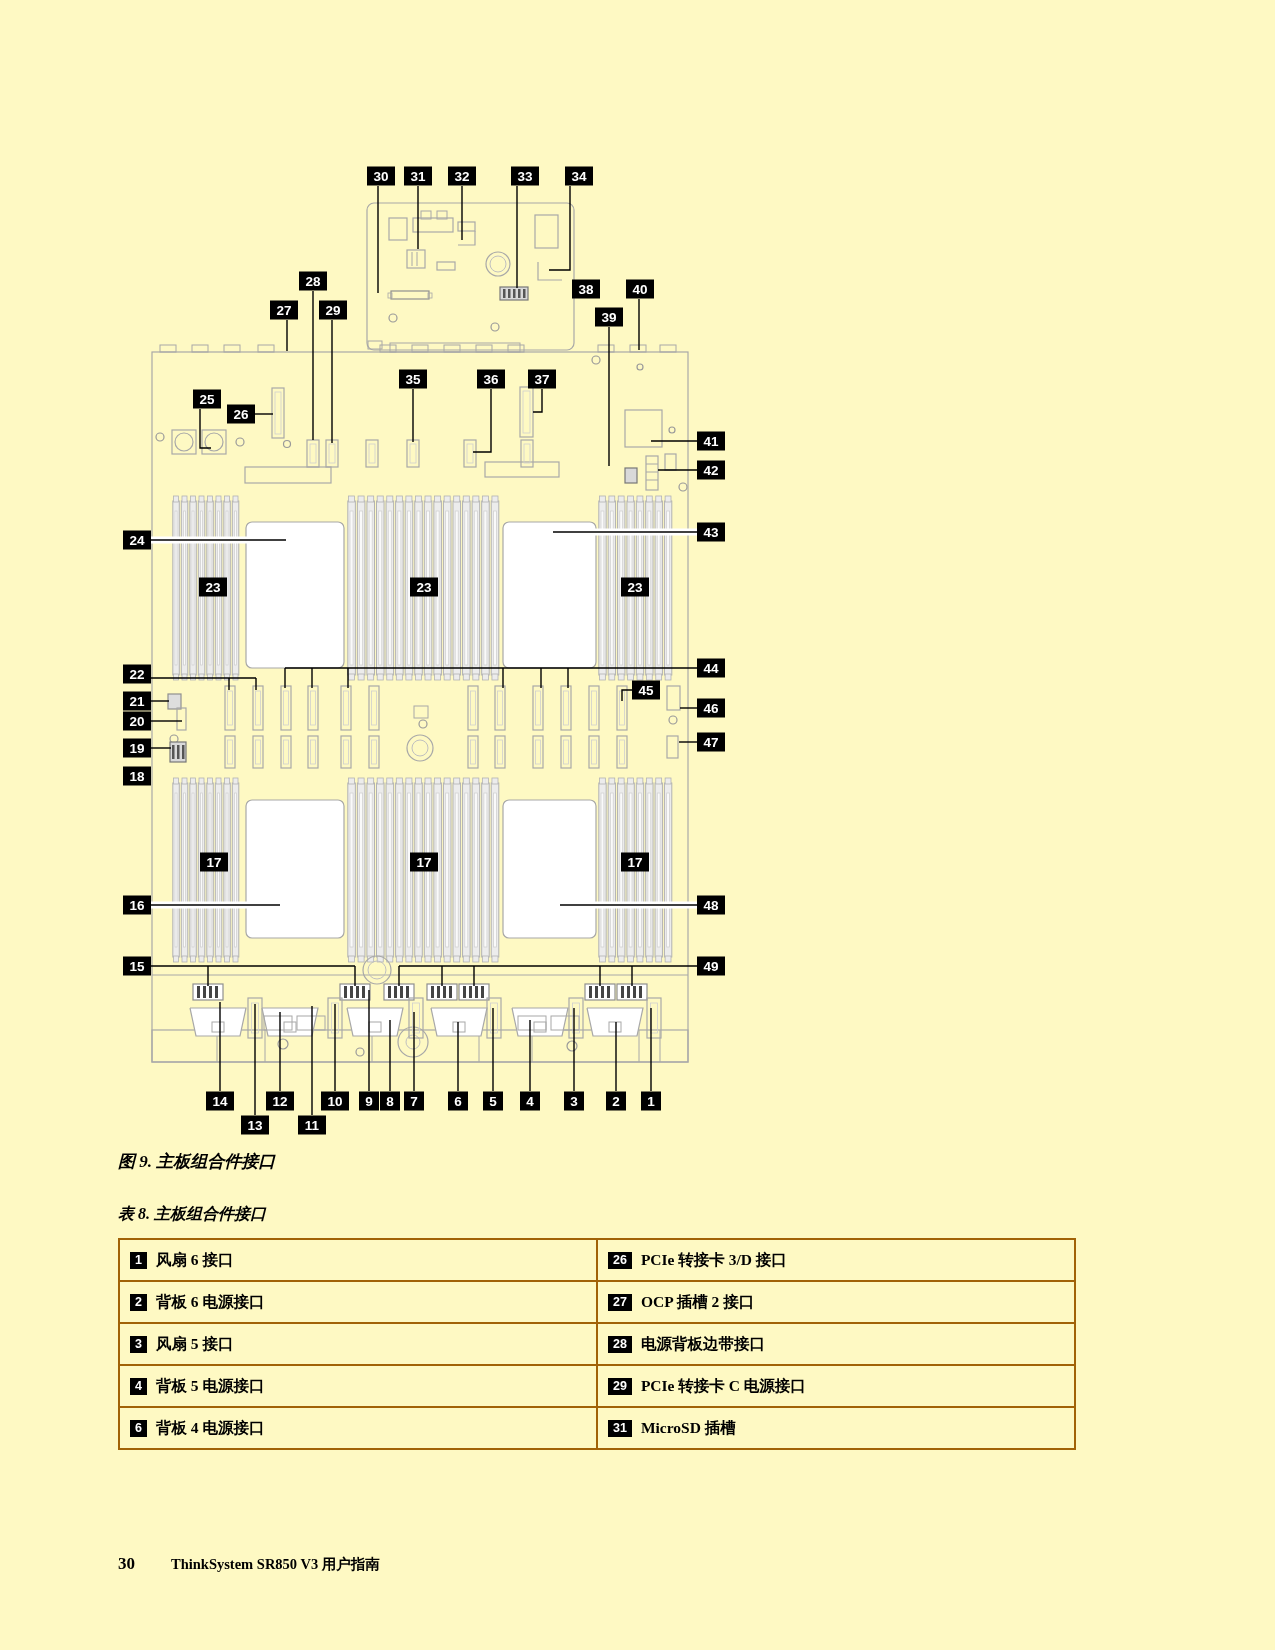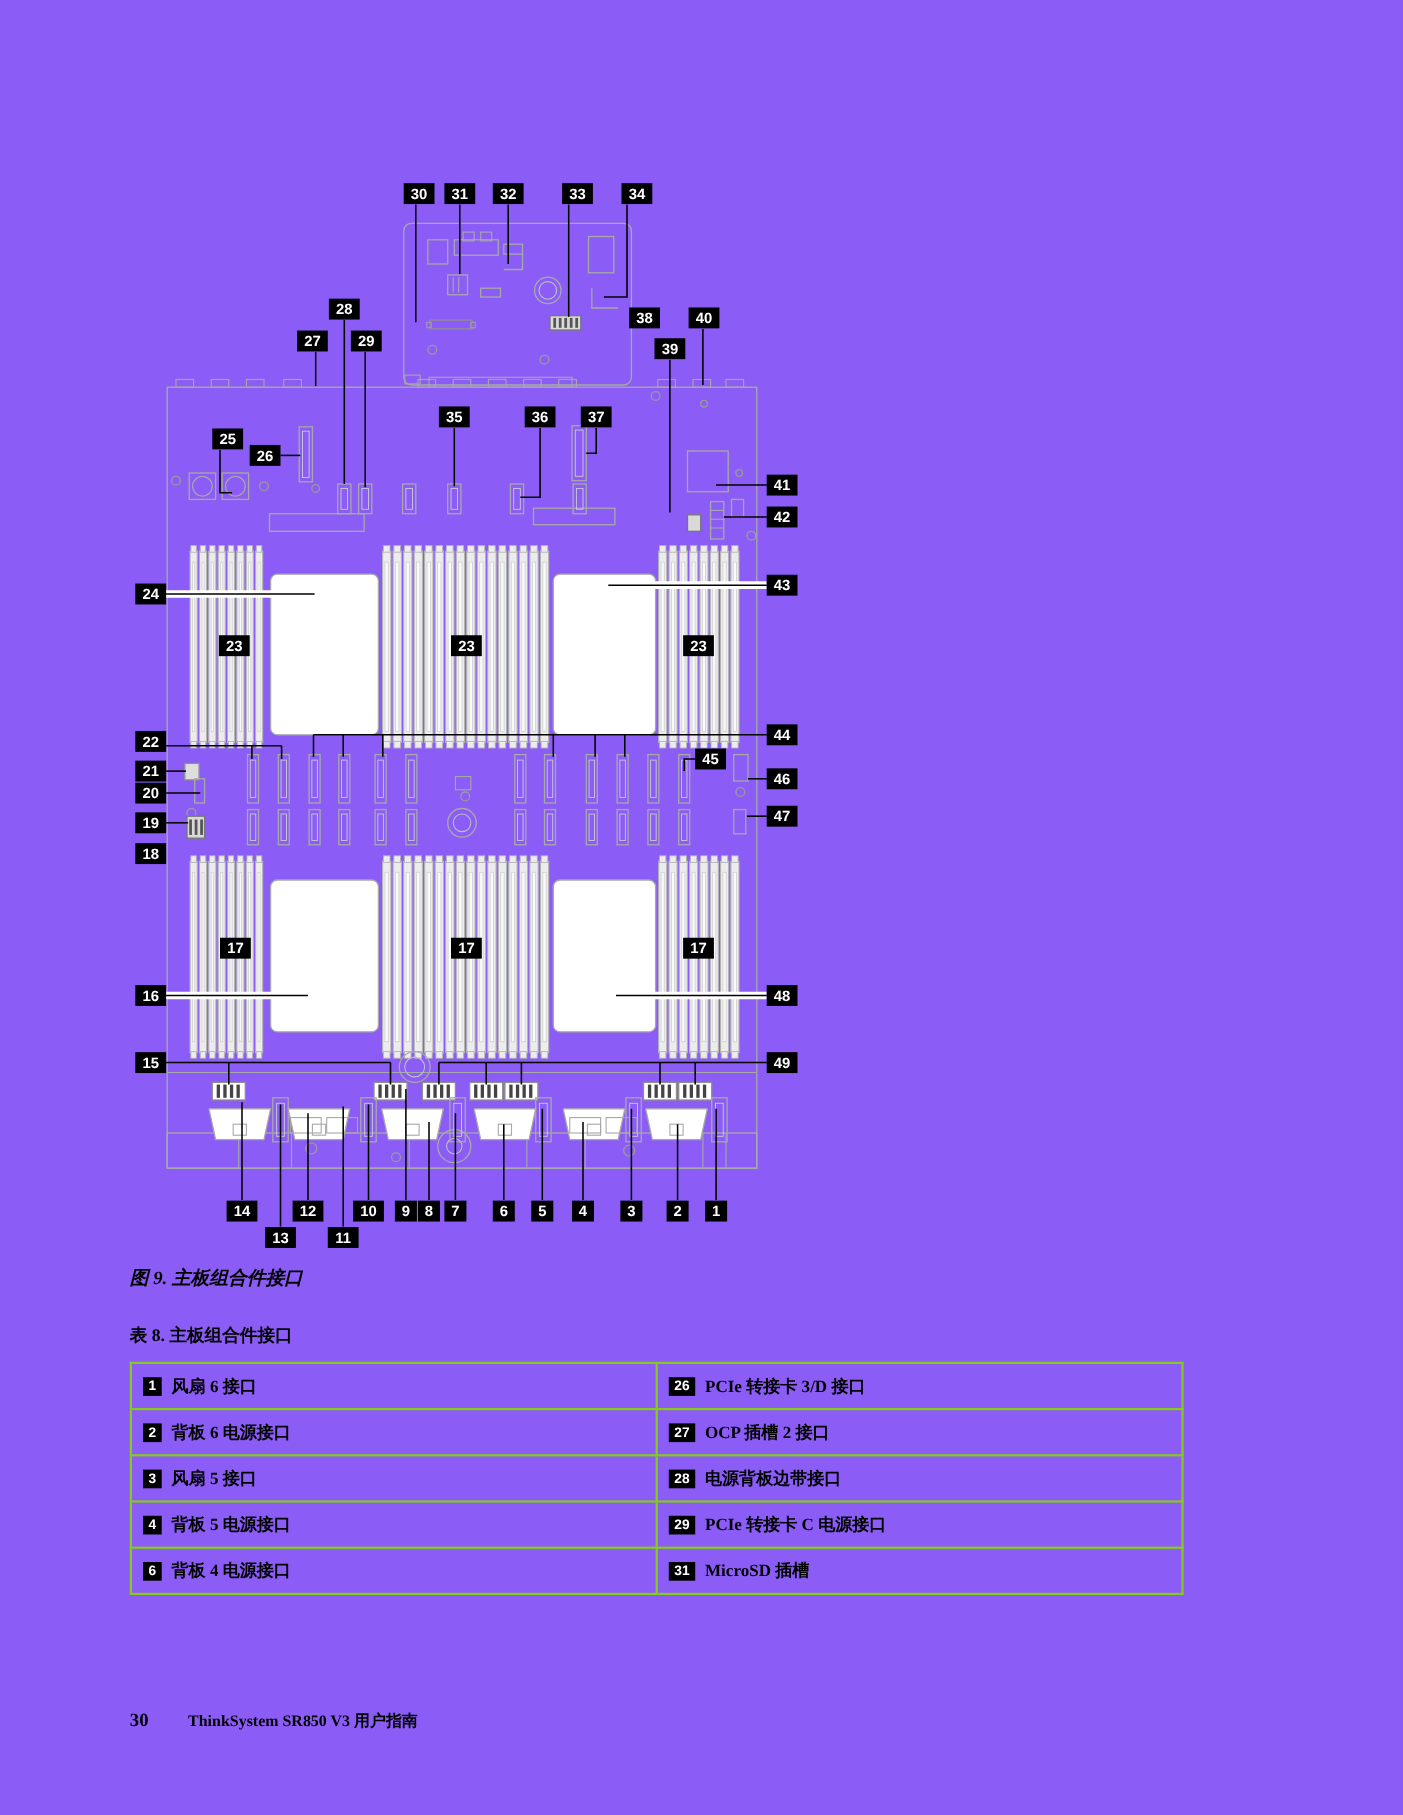--- a/index.html
+++ b/index.html
@@ -1,22 +1,22 @@
 <!DOCTYPE html>
 <html><head>
 <meta charset="utf-8">
 <style>
   html,body{margin:0;padding:0;background:#ffffff;}
   body{width:1275px;height:1650px;position:relative;font-family:"Liberation Serif",serif;}
-  .page{position:absolute;inset:0;background:#8b5cf6;overflow:hidden;}
+  .page{position:absolute;inset:0;background:#fef9c3;overflow:hidden;}
   .figure-wrap{position:absolute;left:0;top:0;width:1275px;height:1148px;}
   .fig-caption{position:absolute;left:118px;top:1150px;font-size:17px;font-weight:bold;font-style:italic;color:#000;}
-  .tbl-caption{position:absolute;left:118px;top:1204px;font-size:16px;font-weight:bold;color:#000;}
+  .tbl-caption{position:absolute;left:118px;top:1204px;font-size:16px;font-weight:bold;font-style:italic;color:#000;}
   table.conn-table{position:absolute;left:118px;top:1238px;width:958px;border-collapse:collapse;table-layout:fixed;}
-  table.conn-table td{border:2px solid #84cc16;height:40px;padding:0 4px 0 10px;font-size:15.5px;font-weight:bold;color:#000;vertical-align:middle;white-space:nowrap;}
+  table.conn-table td{border:2px solid #a16207;height:40px;padding:0 4px 0 10px;font-size:15.5px;font-weight:bold;color:#000;vertical-align:middle;white-space:nowrap;}
   .badge{display:inline-block;background:#000;color:#fff;font-family:"Liberation Sans",sans-serif;font-weight:bold;font-size:12.5px;line-height:17px;padding:0 5px;margin-right:9px;vertical-align:1px;}
   .footer{position:absolute;left:118px;top:1554px;color:#000;}
   .footer .pg{font-size:17px;font-weight:bold;margin-right:36px;}
   .footer .ttl{font-size:14.5px;font-weight:bold;margin-top:40px;}
 </style>
 </head>
 <body>
 
 <div class="page">
 

